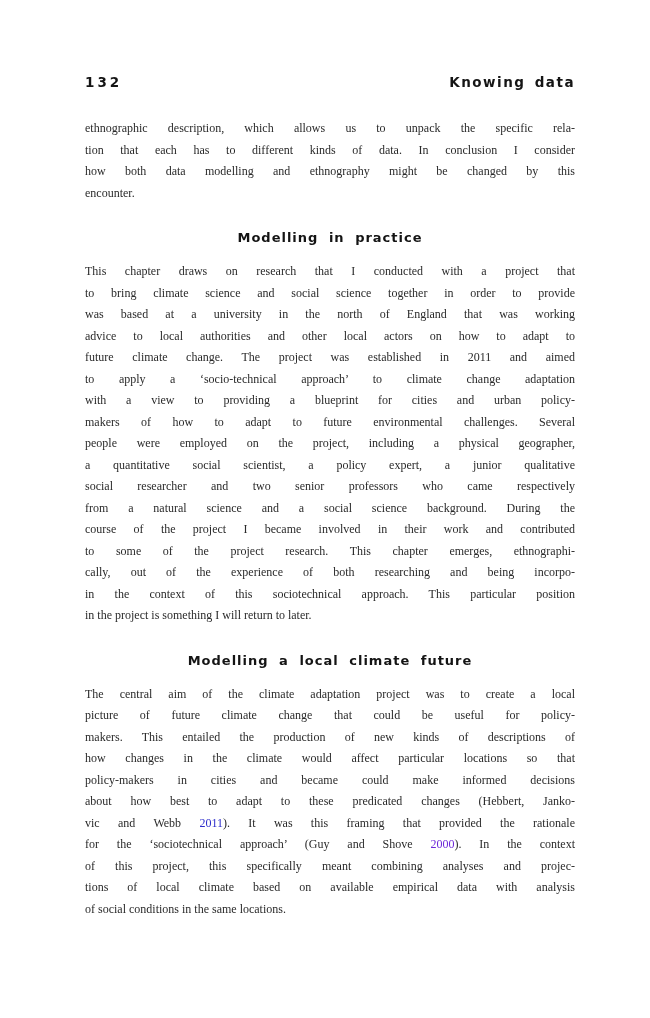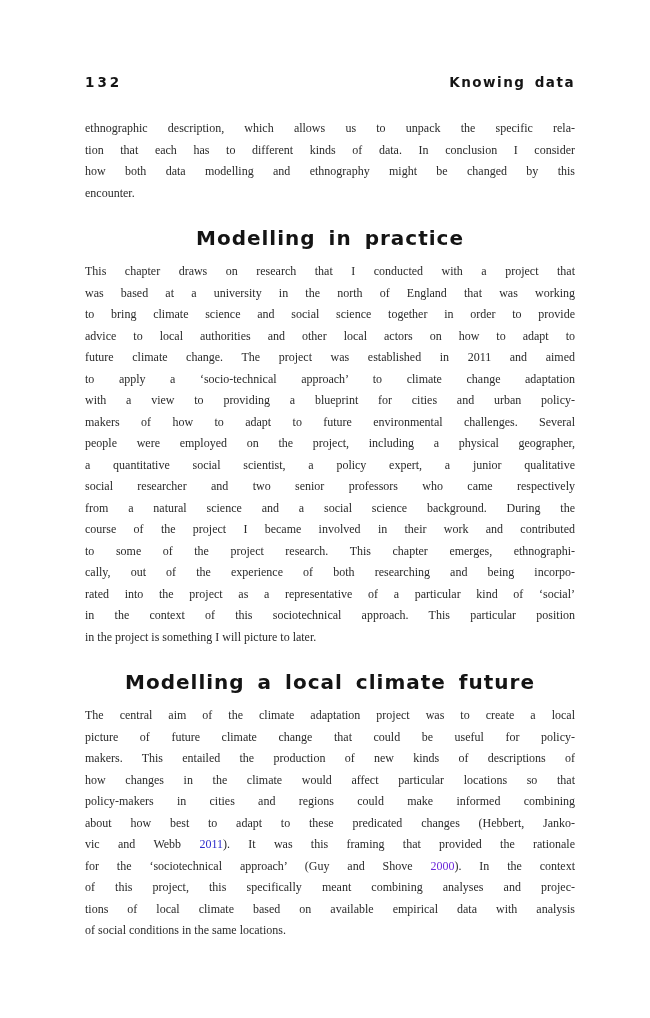--- a/index.html
+++ b/index.html
@@ -35,21 +35,21 @@
   .page-number {
     letter-spacing: 3px;
   }
   .running-title {
     letter-spacing: 1.5px;
     word-spacing: 3px;
   }
   .section-heading {
     font-family: "DejaVu Sans", sans-serif;
     font-weight: bold;
-    font-size: 20px;
+    font-size: 13px;
     line-height: 20px;
     color: #141414;
     text-align: center;
     letter-spacing: 1px;
     word-spacing: 5px;
     margin: 24px 0 13px 0;
   }
   .paragraph {
     margin: 0;
   }
@@ -78,45 +78,44 @@
   <div>
       <div class="paragraph">
         <div class="line">ethnographic description, which allows us to unpack the specific rela-</div>
         <div class="line">tion that each has to different kinds of data. In conclusion I consider</div>
         <div class="line">how both data modelling and ethnography might be changed by this</div>
         <div class="line last">encounter.</div>
       </div>
       <h2 class="section-heading">Modelling in practice</h2>
       <div class="paragraph">
         <div class="line">This chapter draws on research that I conducted with a project that</div>
+        <div class="line">to bring climate science and social science together in order to provide</div>
         <div class="line">was based at a university in the north of England that was working</div>
-        <div class="line">to bring climate science and social science together in order to provide</div>
         <div class="line">advice to local authorities and other local actors on how to adapt to</div>
         <div class="line">future climate change. The project was established in 2011 and aimed</div>
         <div class="line">to apply a ‘socio-technical approach’ to climate change adaptation</div>
         <div class="line">with a view to providing a blueprint for cities and urban policy-</div>
         <div class="line">makers of how to adapt to future environmental challenges. Several</div>
         <div class="line">people were employed on the project, including a physical geographer,</div>
         <div class="line">a quantitative social scientist, a policy expert, a junior qualitative</div>
         <div class="line">social researcher and two senior professors who came respectively</div>
         <div class="line">from a natural science and a social science background. During the</div>
         <div class="line">course of the project I became involved in their work and contributed</div>
         <div class="line">to some of the project research. This chapter emerges, ethnographi-</div>
         <div class="line">cally, out of the experience of both researching and being incorpo-</div>
-        <div class="line">rated into the project as a representative of a particular kind of ‘social’</div>
         <div class="line">in the context of this sociotechnical approach. This particular position</div>
-        <div class="line last">in the project is something I will picture to later.</div>
+        <div class="line last">in the project is something I will return to later.</div>
       </div>
       <h2 class="section-heading">Modelling a local climate future</h2>
       <div class="paragraph">
         <div class="line">The central aim of the climate adaptation project was to create a local</div>
         <div class="line">picture of future climate change that could be useful for policy-</div>
         <div class="line">makers. This entailed the production of new kinds of descriptions of</div>
         <div class="line">how changes in the climate would affect particular locations so that</div>
-        <div class="line">policy-makers in cities and regions could make informed combining</div>
+        <div class="line">policy-makers in cities and became could make informed decisions</div>
         <div class="line">about how best to adapt to these predicated changes (Hebbert, Janko-</div>
         <div class="line">vic and Webb <span class="citation" style="color: rgb(45, 45, 203);">2011</span>). It was this framing that provided the rationale</div>
         <div class="line">for the ‘sociotechnical approach’ (Guy and Shove <span class="citation" style="color: #6d28d9;">2000</span>). In the context</div>
         <div class="line">of this project, this specifically meant combining analyses and projec-</div>
         <div class="line">tions of local climate based on available empirical data with analysis</div>
         <div class="line last">of social conditions in the same locations.</div>
       </div>
     </div>
 </div>
 

